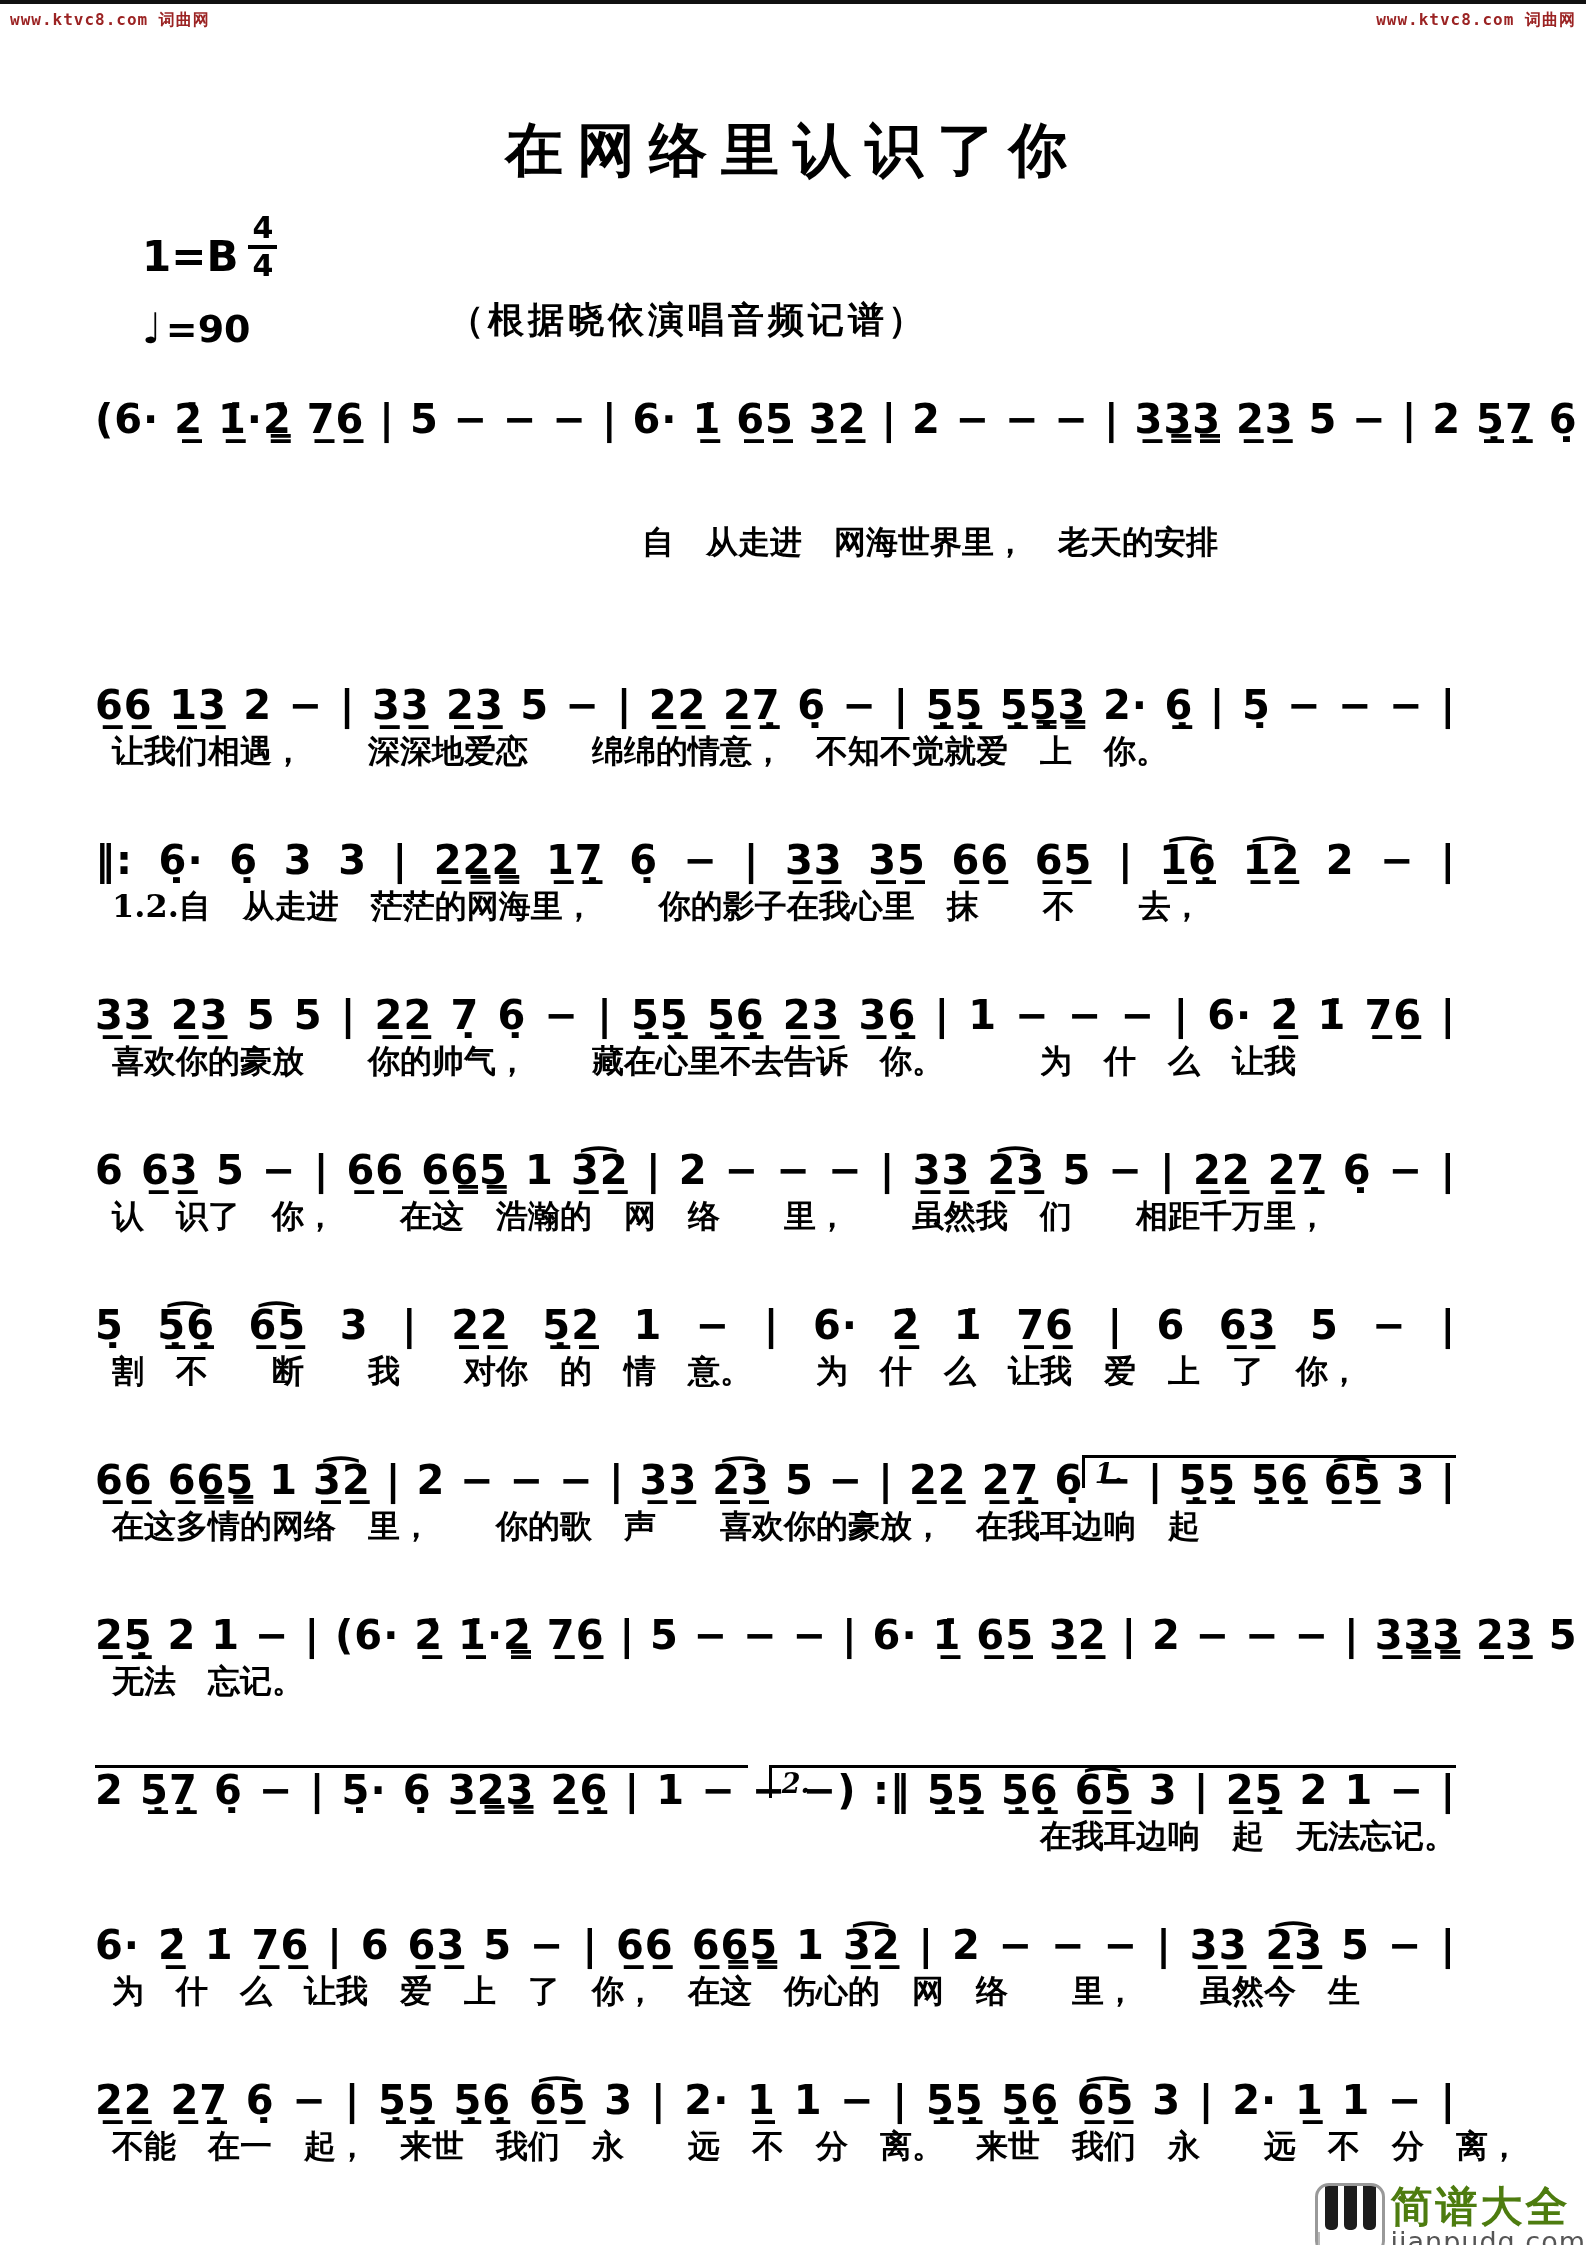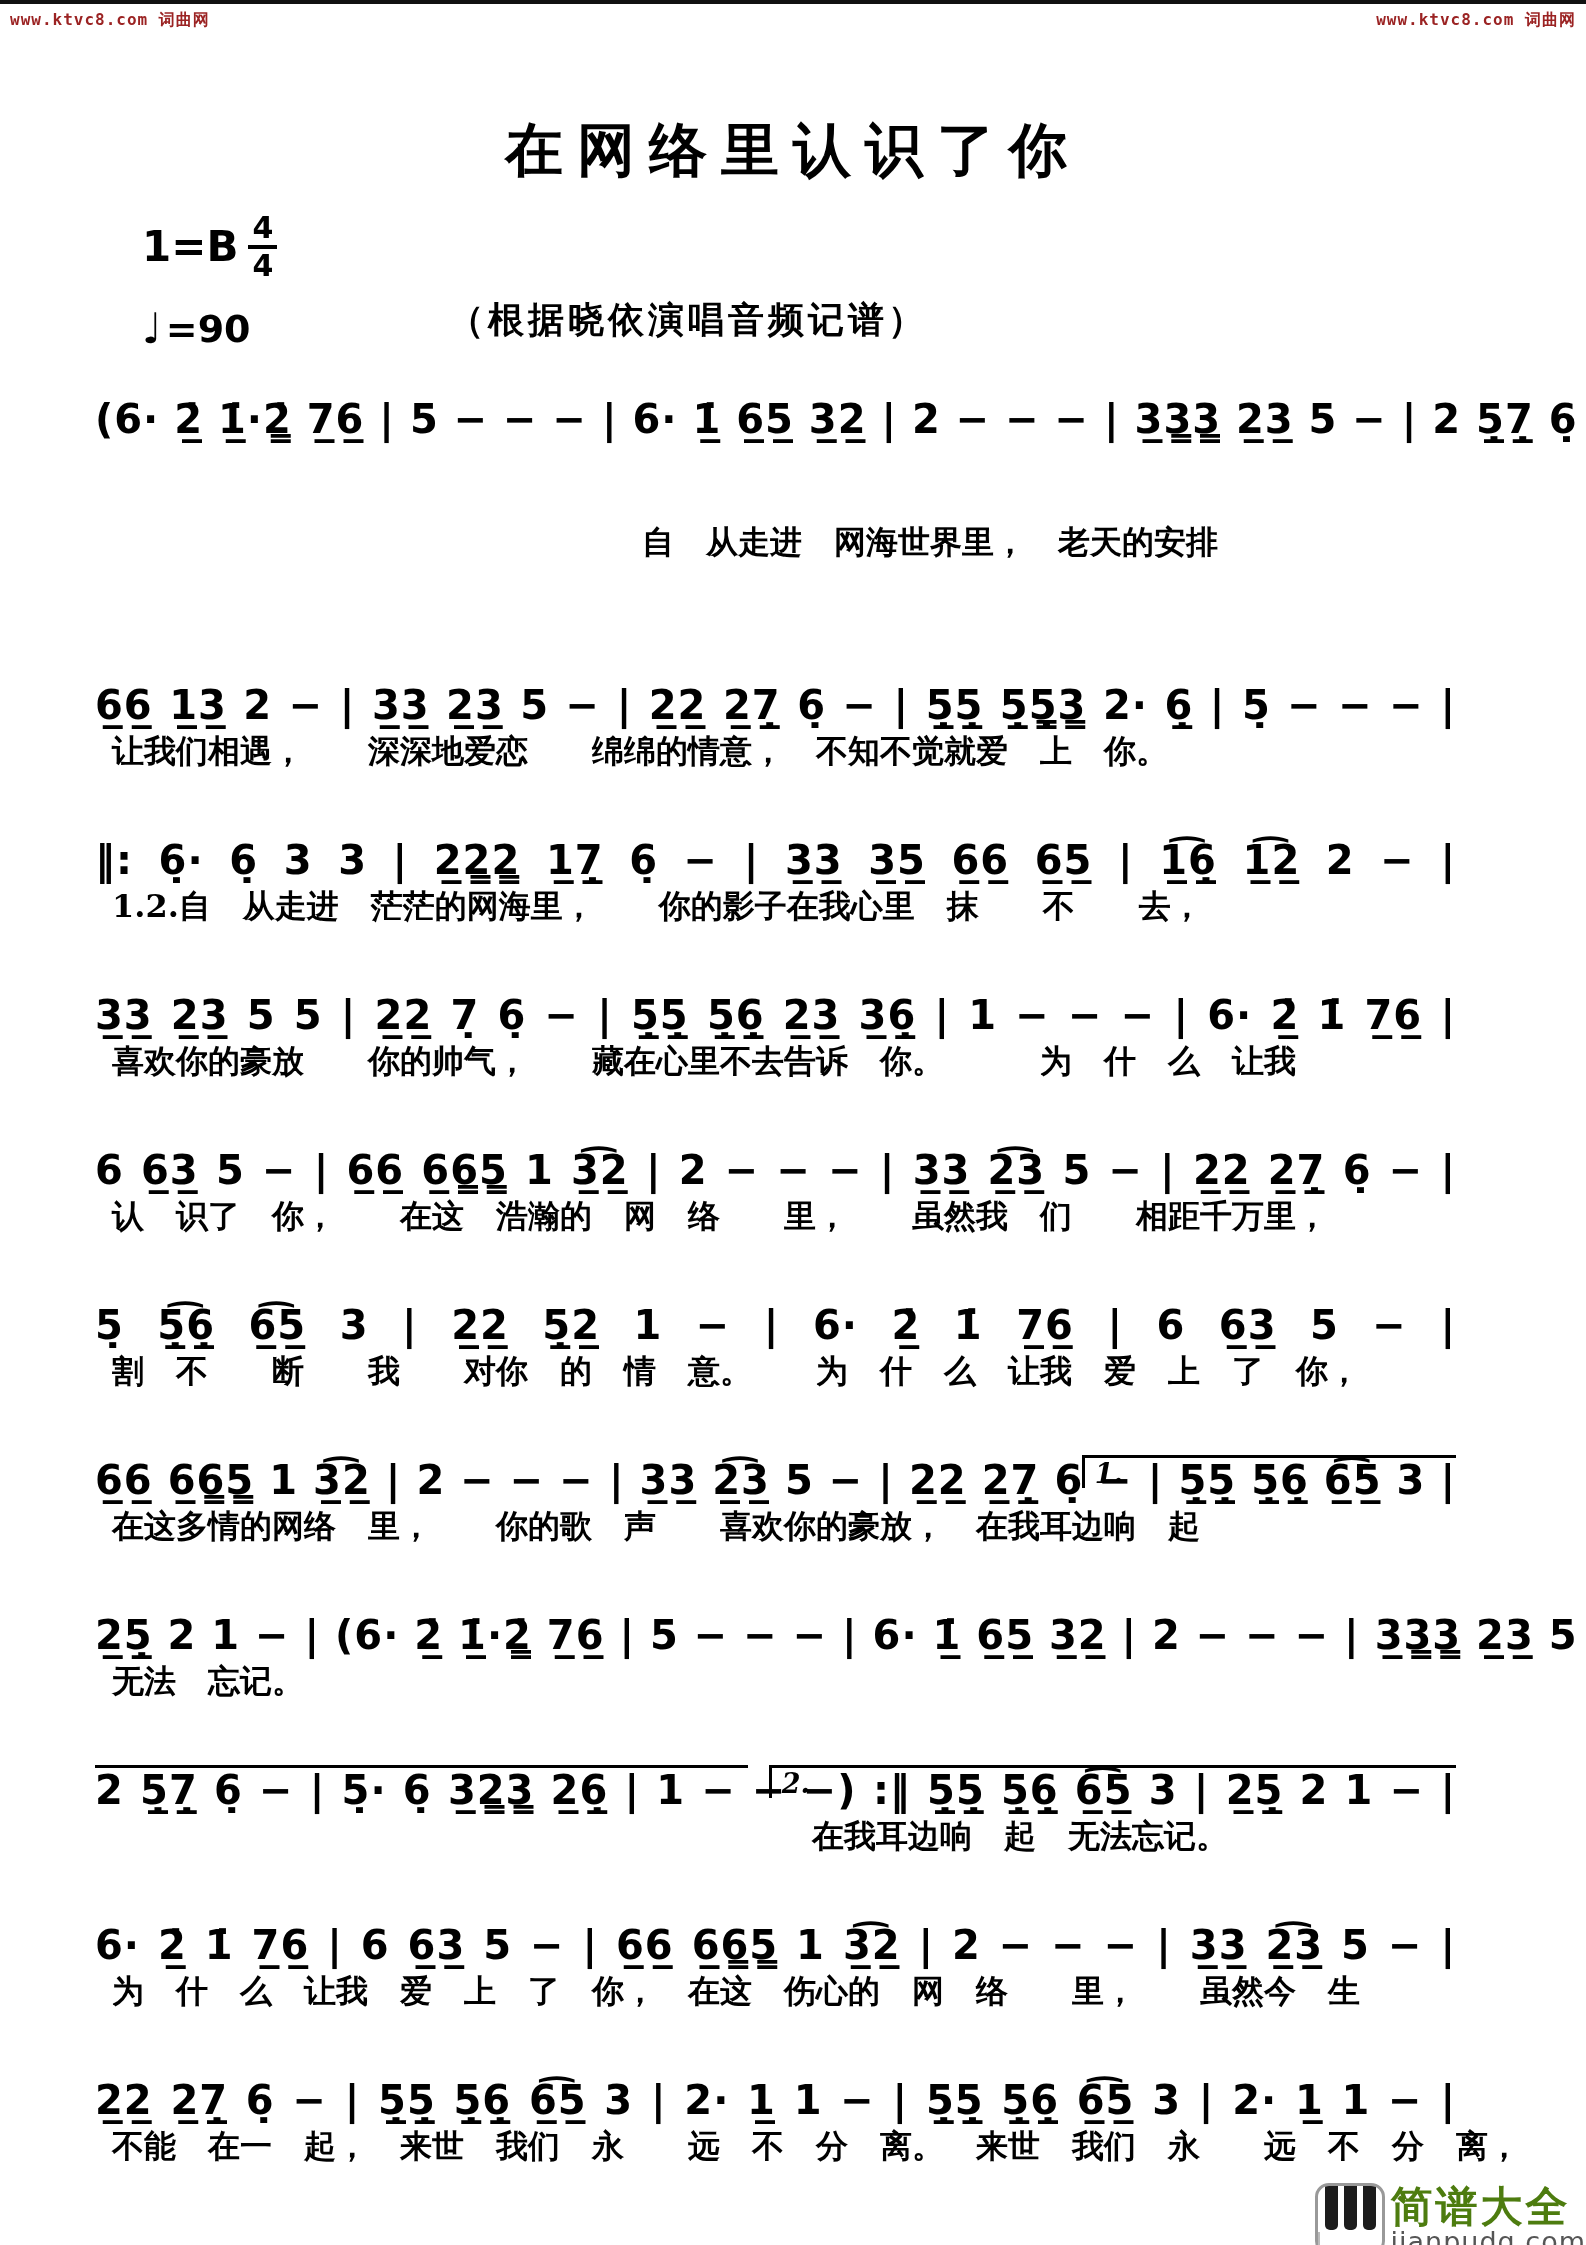--- a/index.html
+++ b/index.html
@@ -23,21 +23,21 @@
   .wm-right{right:10px;}
   .title{
     position:absolute;top:108px;left:0;width:100%;
     margin:0;text-align:center;
     font-size:58px;font-weight:bold;letter-spacing:14px;
     font-family:Liberation Mono, monospace;
   }
   .keyrow{
     position:absolute;left:142px;top:208px;
     font-size:42px;font-weight:bold;
-    display:flex;align-items:center;gap:10px;
+    display:flex;align-items:flex-end;gap:10px;
   }
   .frac{
     display:inline-flex;flex-direction:column;align-items:center;
     font-size:30px;line-height:1.05;font-weight:bold;
   }
   .frac .num{border-bottom:4px solid #000;padding:0 4px 1px 4px;}
   .frac .den{padding-top:1px;}
   .temporow{
     position:absolute;left:142px;top:300px;
     font-size:38px;font-weight:bold;
@@ -62,21 +62,21 @@
     letter-spacing:1px;
   }
   .lyrics{
     margin-top:4px;
     font-size:32px;font-weight:600;line-height:1.1;
     font-family:"DejaVu Serif", serif;
     white-space:nowrap;
     margin-left:17px;
   }
   .system:nth-child(2) .lyrics{padding-left:530px;}
-  .system:nth-child(10) .lyrics{padding-left:700px;}
+  .system:nth-child(10) .lyrics{padding-left:700px;text-align:right;}
   .volta{position:absolute;top:0;height:30px;z-index:2;}
   .volta-first{left:72.5%;right:0;border-top:3px solid #000;border-left:3px solid #000;}
   .volta-cont{left:0;width:48%;border-top:3px solid #000;}
   .volta-second{left:49.5%;right:0;border-top:3px solid #000;border-left:3px solid #000;}
   .vlabel{
     position:absolute;left:10px;top:0;
     font-size:27px;font-style:italic;font-weight:bold;
     font-family:"DejaVu Serif", serif;
   }
   .logo{

